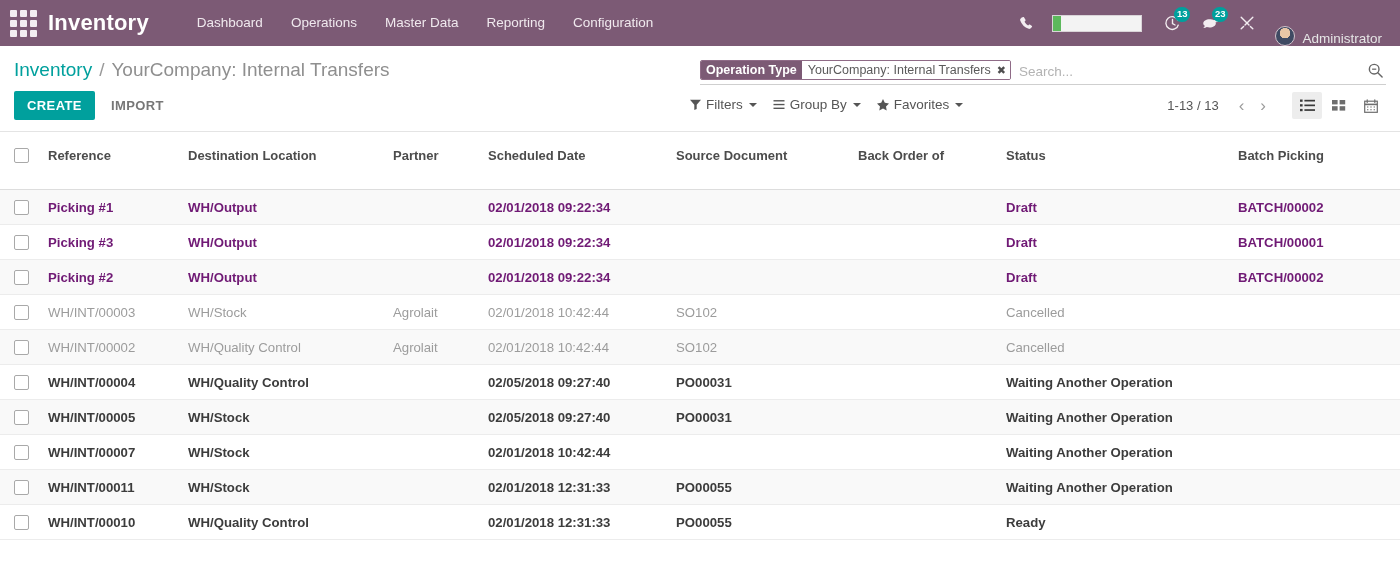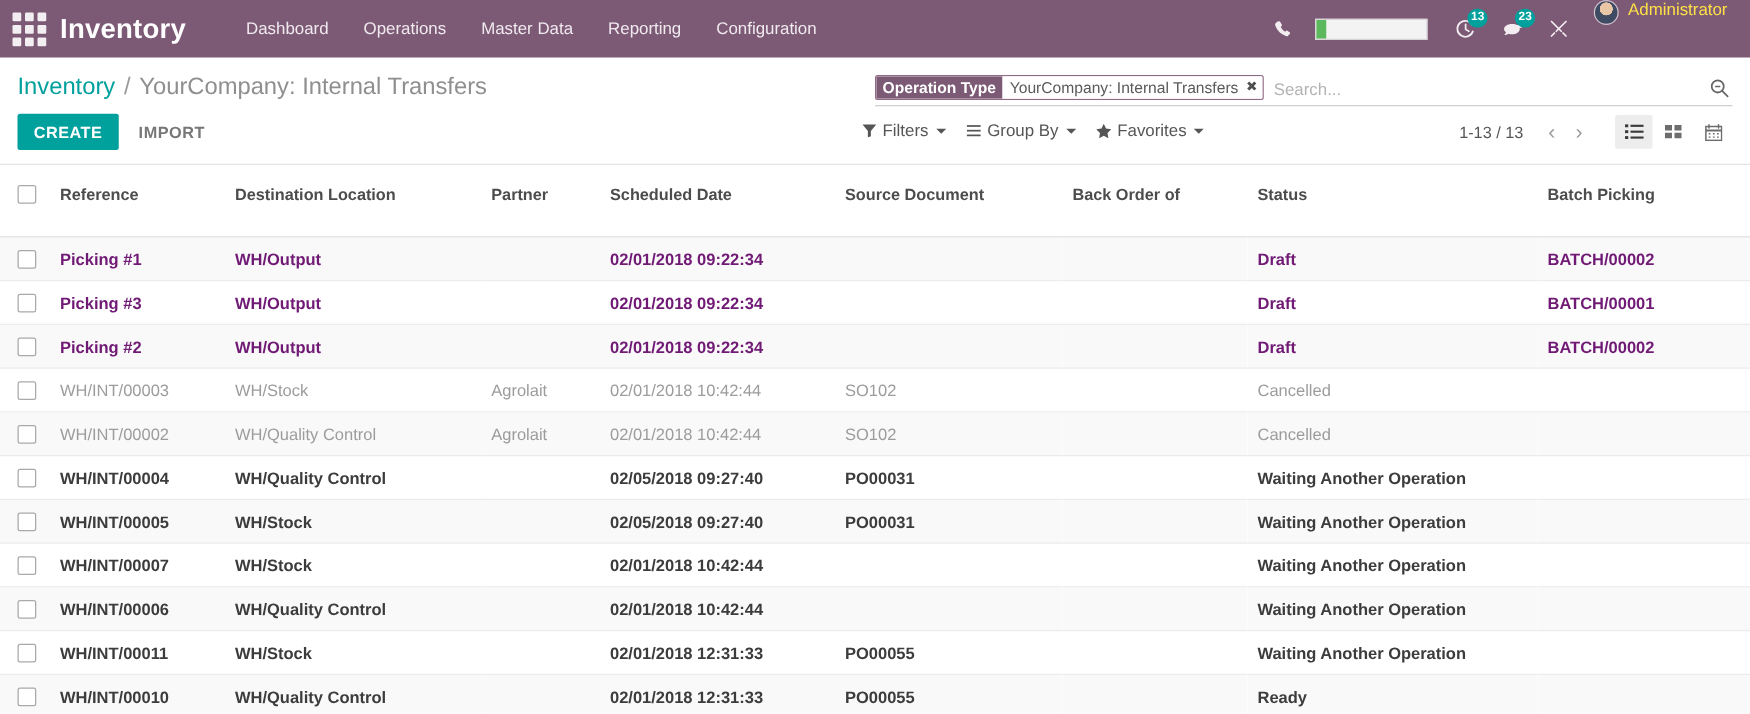--- a/index.html
+++ b/index.html
@@ -100,22 +100,22 @@
   }
   .avatar {
     width: 20px; height: 20px;
     border-radius: 50%;
     background: radial-gradient(circle at 50% 34%, #e8c6a6 0 34%, #3f4a63 36% 100%);
     border: 1px solid #cfc2cb;
     margin-right: 7px;
     flex: none;
   }
   .user-menu {
-    display: flex; align-items: flex-start;
-    font-size: 13.5px; color: #fde047;
+    display: flex; align-items: flex-end;
+    font-size: 13.5px; color: #e5e5e5;
     padding: 0 6px 0 10px; cursor: pointer; height: 46px;
     white-space: nowrap;
   }
 
   
   .control-panel { background: #ffffff; border-bottom: 1px solid #e4e4e4; }
   .cp-row1 {
     display: flex; align-items: center;
     padding: 13px 14px 6px 14px;
     position: relative;
@@ -552,31 +552,20 @@
           <td class="r-normal">WH/Stock</td>
           <td class="r-normal"></td>
           <td class="r-normal">02/01/2018 10:42:44</td>
           <td class="r-normal"></td>
           <td class="r-normal"></td>
           <td class="r-normal">Waiting Another Operation</td>
           <td class="r-normal"></td>
         </tr>
         <tr>
           <td class="col-cb"><span class="cb"></span></td>
-          <td class="r-normal">WH/INT/00006</td>
-          <td class="r-normal">WH/Quality Control</td>
-          <td class="r-normal"></td>
-          <td class="r-normal">02/01/2018 10:42:44</td>
-          <td class="r-normal"></td>
-          <td class="r-normal"></td>
-          <td class="r-normal">Waiting Another Operation</td>
-          <td class="r-normal"></td>
-        </tr>
-        <tr>
-          <td class="col-cb"><span class="cb"></span></td>
           <td class="r-normal">WH/INT/00011</td>
           <td class="r-normal">WH/Stock</td>
           <td class="r-normal"></td>
           <td class="r-normal">02/01/2018 12:31:33</td>
           <td class="r-normal">PO00055</td>
           <td class="r-normal"></td>
           <td class="r-normal">Waiting Another Operation</td>
           <td class="r-normal"></td>
         </tr>
         <tr>

